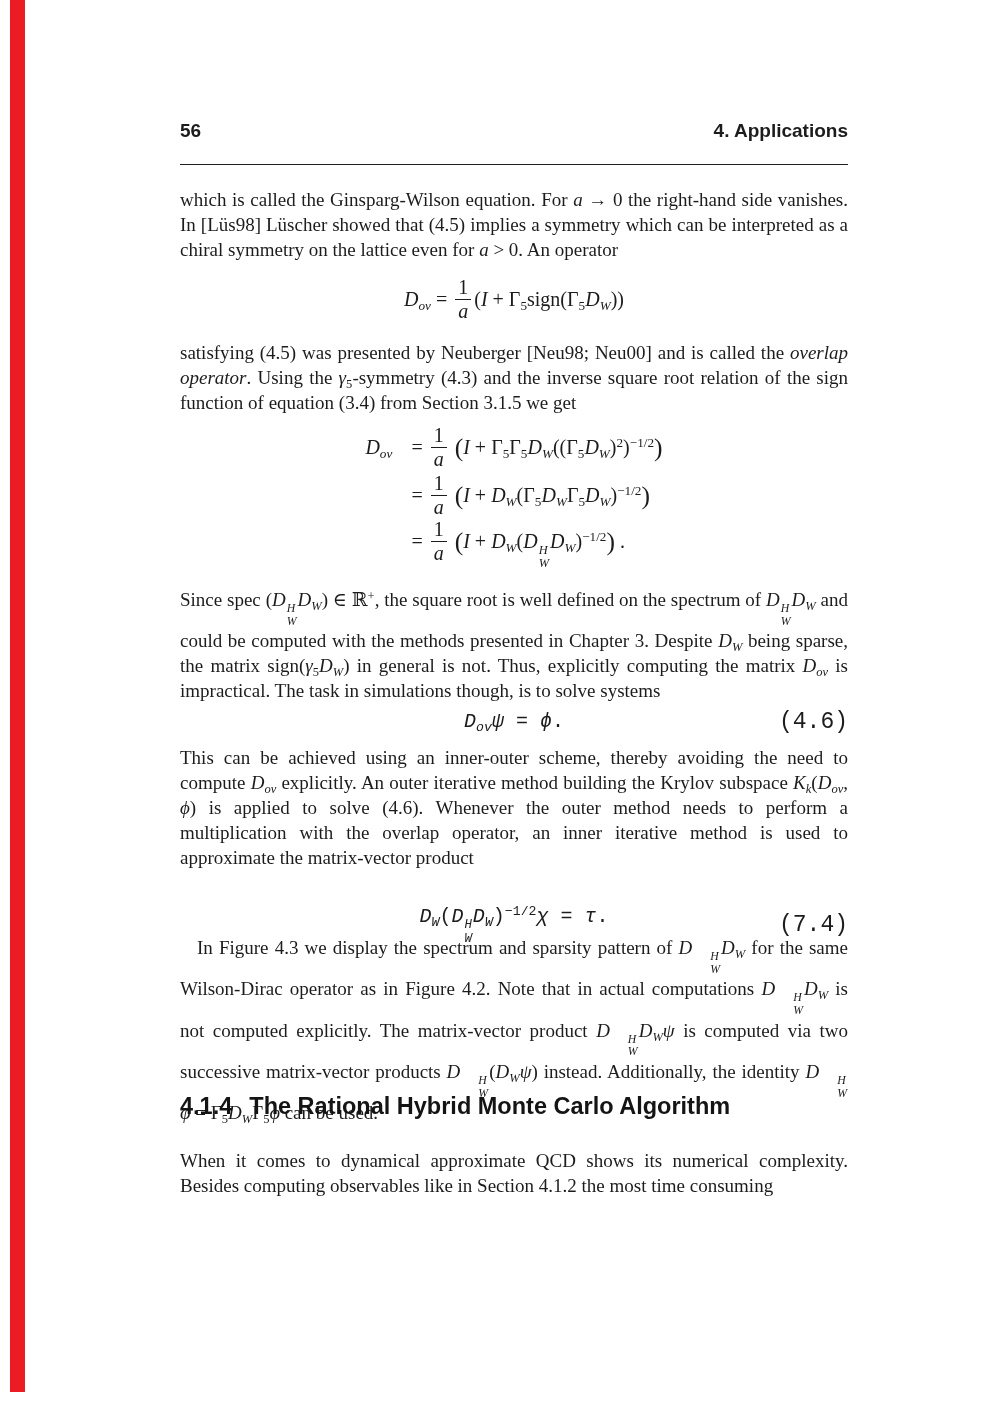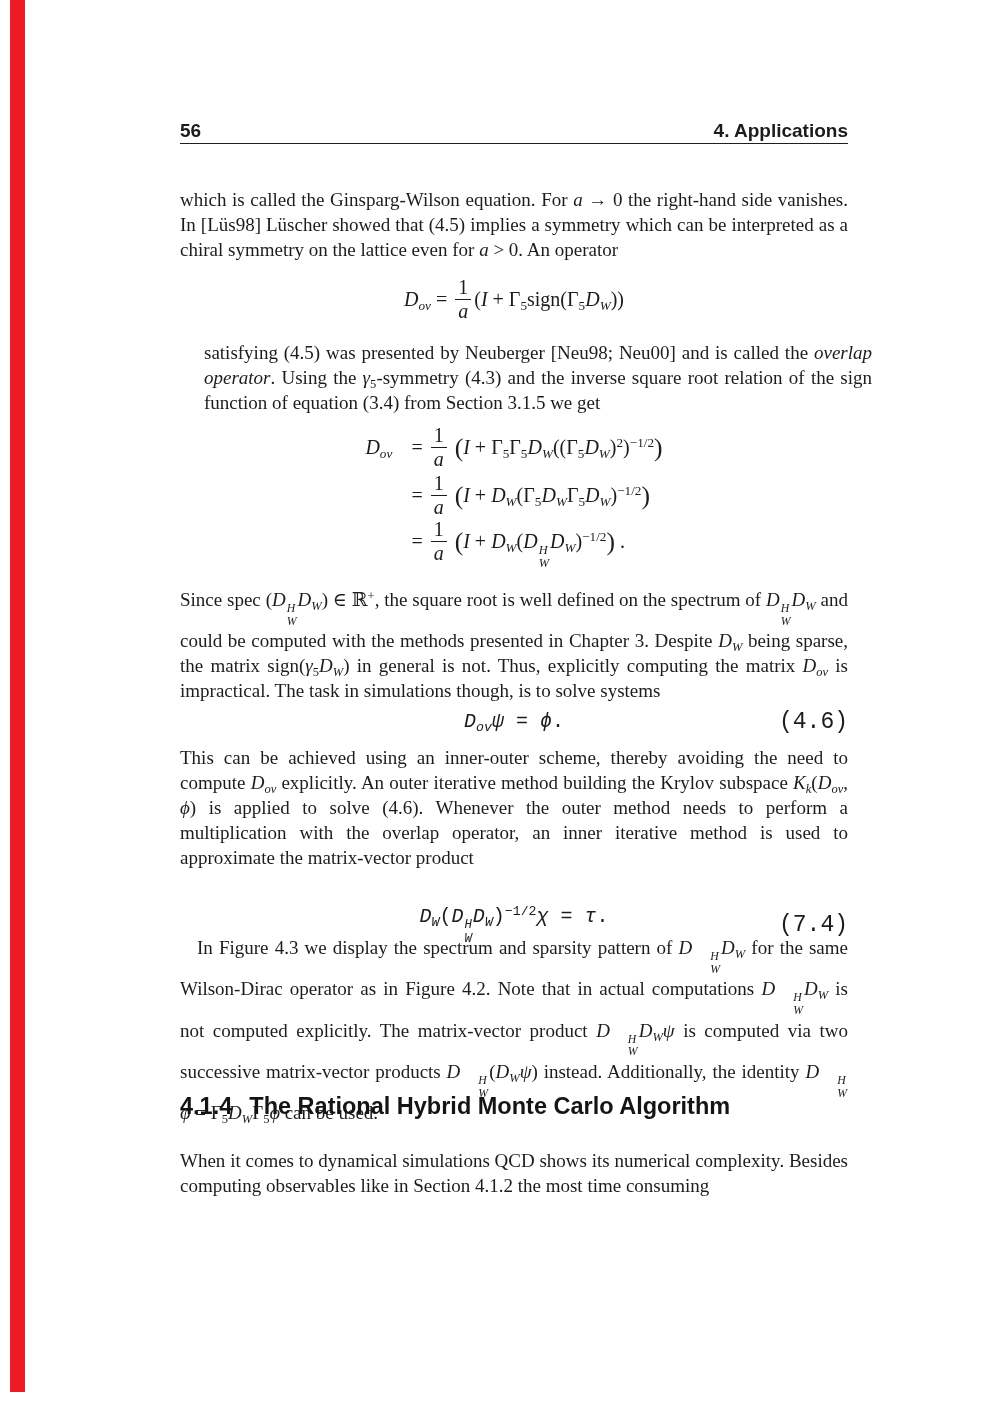--- a/index.html
+++ b/index.html
@@ -6,21 +6,21 @@
   body{
     width:1000px;height:1414px;position:relative;background:#ffffff;
     font-family:"Liberation Serif","DejaVu Serif",serif;color:#1c1c1c;
     overflow:hidden;
   }
   .accent-bar{position:absolute;left:10px;top:0;width:15px;height:1392px;}
   .page-header{
     position:absolute;left:180px;top:120px;width:668px;
     display:flex;justify-content:space-between;align-items:flex-end;
     font-family:"Liberation Sans","DejaVu Sans",sans-serif;font-weight:bold;
-    font-size:19px;padding-bottom:1px;border-bottom:1.6px solid #1f1f1f;
+    font-size:19px;padding-bottom:22px;border-bottom:1.6px solid #1f1f1f;
   }
   .para{
     position:absolute;left:180px;width:668px;
     font-size:19px;line-height:25px;text-align:justify;
   }
   .para.indent{text-indent:17px;}
   sub,sup{font-size:66%;line-height:0;}
   sub{vertical-align:-0.3em;}
   sup{vertical-align:0.5em;}
   .frac{display:inline-block;vertical-align:-0.62em;text-align:center;line-height:1.05;margin:0 3px;}
@@ -50,21 +50,21 @@
 
 <div class="page-header">
   <span>56</span>
   <span>4. Applications</span>
 </div>
 
 <div class="para" style="top:187px;">which is called the Ginsparg-Wilson equation. For <i>a</i> → 0 the right-hand side vanishes. In [Lüs98] Lüscher showed that (4.5) implies a symmetry which can be interpreted as a chiral symmetry on the lattice even for <i>a</i> &gt; 0. An operator</div>
 
 <div class="eq-block eq-center" style="top:269px;"><i>D</i><sub><i>ov</i></sub> = <span class="frac"><span class="fn">1</span><span class="fd"><i>a</i></span></span>(<i>I</i> + Γ<sub>5</sub>sign(Γ<sub>5</sub><i>D</i><sub><i>W</i></sub>))</div>
 
-<div class="para" style="top:340px;margin-left:24px;">satisfying (4.5) was presented by Neuberger [Neu98; Neu00] and is called the <i>overlap operator</i>. Using the <i>γ</i><sub>5</sub>-symmetry (4.3) and the inverse square root relation of the sign function of equation (3.4) from Section 3.1.5 we get</div>
+<div class="para" style="top:340px;">satisfying (4.5) was presented by Neuberger [Neu98; Neu00] and is called the <i>overlap operator</i>. Using the <i>γ</i><sub>5</sub>-symmetry (4.3) and the inverse square root relation of the sign function of equation (3.4) from Section 3.1.5 we get</div>
 
 <div class="eq-block" style="top:423px;">
   <div class="eq-align">
     <div class="eqrow">
       <span class="eq-lhs"><i>D</i><sub><i>ov</i></sub></span>
       <span>= <span class="frac"><span class="fn">1</span><span class="fd"><i>a</i></span></span> <span class="big">(</span><i>I</i> + Γ<sub>5</sub>Γ<sub>5</sub><i>D</i><sub><i>W</i></sub>((Γ<sub>5</sub><i>D</i><sub><i>W</i></sub>)<sup>2</sup>)<sup>−1/2</sup><span class="big">)</span></span>
     </div>
     <div class="eqrow">
       <span class="eq-lhs"></span>
       <span>= <span class="frac"><span class="fn">1</span><span class="fd"><i>a</i></span></span> <span class="big">(</span><i>I</i> + <i>D</i><sub><i>W</i></sub>(Γ<sub>5</sub><i>D</i><sub><i>W</i></sub>Γ<sub>5</sub><i>D</i><sub><i>W</i></sub>)<sup>−1/2</sup><span class="big">)</span></span>
@@ -117,13 +117,13 @@
     </span>(<i>D</i><sub><i>W</i></sub><i>ψ</i>) instead. Additionally, the identity <i>D</i><span class="ss">
       <span><i>H</i></span>
       <span><i>W</i></span>
     </span><i>φ</i> = Γ<sub>5</sub><i>D</i><sub><i>W</i></sub>Γ<sub>5</sub><i>φ</i> can be used.</div>
 
 <div class="section-heading">
   <span>4.1.4</span>
   <span>The Rational Hybrid Monte Carlo Algorithm</span>
 </div>
 
-<div class="para" style="top:1148px;">When it comes to dynamical simulations QCD shows its numerical complexity. Besides computing observables like in Section 4.1.2 the most time consuming</div>
+<div class="para" style="top:1148px;">When it comes to dynamical approximate QCD shows its numerical complexity. Besides computing observables like in Section 4.1.2 the most time consuming</div>
 
 </body></html>

